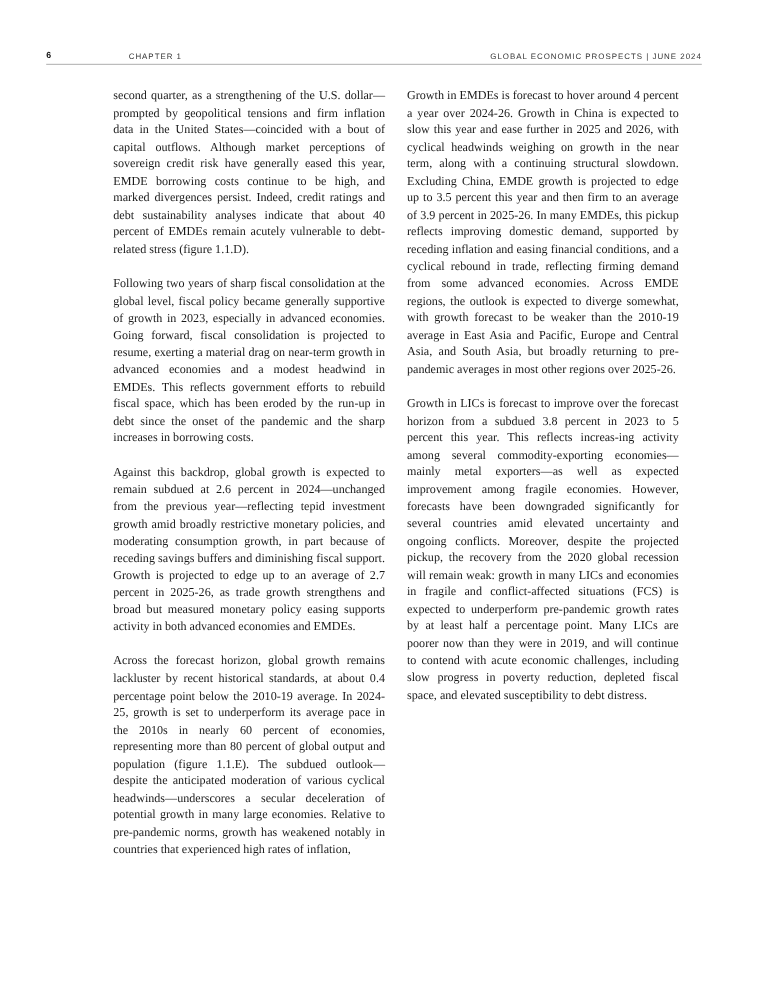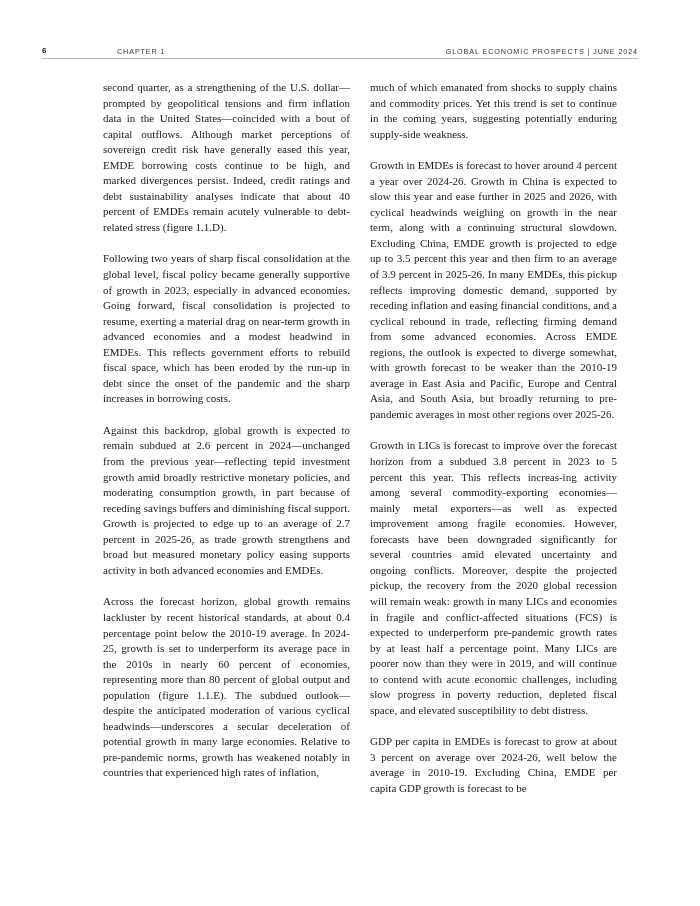--- a/index.html
+++ b/index.html
@@ -33,17 +33,15 @@
 </div>
 
 <div class="col col-left">
   <p>second quarter, as a strengthening of the U.S. dollar—prompted by geopolitical tensions and firm inflation data in the United States—coincided with a bout of capital outflows. Although market perceptions of sovereign credit risk have generally eased this year, EMDE borrowing costs continue to be high, and marked divergences persist. Indeed, credit ratings and debt sustainability analyses indicate that about 40 percent of EMDEs remain acutely vulnerable to debt-related stress (figure 1.1.D).</p>
   <p>Following two years of sharp fiscal consolidation at the global level, fiscal policy became generally supportive of growth in 2023, especially in advanced economies. Going forward, fiscal consolidation is projected to resume, exerting a material drag on near-term growth in advanced economies and a modest headwind in EMDEs. This reflects government efforts to rebuild fiscal space, which has been eroded by the run-up in debt since the onset of the pandemic and the sharp increases in borrowing costs.</p>
   <p>Against this backdrop, global growth is expected to remain subdued at 2.6 percent in 2024—unchanged from the previous year—reflecting tepid investment growth amid broadly restrictive monetary policies, and moderating consumption growth, in part because of receding savings buffers and diminishing fiscal support. Growth is projected to edge up to an average of 2.7 percent in 2025-26, as trade growth strengthens and broad but measured monetary policy easing supports activity in both advanced economies and EMDEs.</p>
   <p>Across the forecast horizon, global growth remains lackluster by recent historical standards, at about 0.4 percentage point below the 2010-19 average. In 2024-25, growth is set to underperform its average pace in the 2010s in nearly 60 percent of economies, representing more than 80 percent of global output and population (figure 1.1.E). The subdued outlook—despite the anticipated moderation of various cyclical headwinds—underscores a secular deceleration of potential growth in many large economies. Relative to pre-pandemic norms, growth has weakened notably in countries that experienced high rates of inflation,</p>
 </div>
 
 <div class="col col-right">
-  <p>much of which emanated from shocks to supply chains and commodity prices. Yet this trend is set to continue in the coming years, suggesting potentially enduring supply-side weakness.</p>
   <p>Growth in EMDEs is forecast to hover around 4 percent a year over 2024-26. Growth in China is expected to slow this year and ease further in 2025 and 2026, with cyclical headwinds weighing on growth in the near term, along with a continuing structural slowdown. Excluding China, EMDE growth is projected to edge up to 3.5 percent this year and then firm to an average of 3.9 percent in 2025-26. In many EMDEs, this pickup reflects improving domestic demand, supported by receding inflation and easing financial conditions, and a cyclical rebound in trade, reflecting firming demand from some advanced economies. Across EMDE regions, the outlook is expected to diverge somewhat, with growth forecast to be weaker than the 2010-19 average in East Asia and Pacific, Europe and Central Asia, and South Asia, but broadly returning to pre-pandemic averages in most other regions over 2025-26.</p>
   <p>Growth in LICs is forecast to improve over the forecast horizon from a subdued 3.8 percent in 2023 to 5 percent this year. This reflects increas-ing activity among several commodity-exporting economies—mainly metal exporters—as well as expected improvement among fragile economies. However, forecasts have been downgraded significantly for several countries amid elevated uncertainty and ongoing conflicts. Moreover, despite the projected pickup, the recovery from the 2020 global recession will remain weak: growth in many LICs and economies in fragile and conflict-affected situations (FCS) is expected to underperform pre-pandemic growth rates by at least half a percentage point. Many LICs are poorer now than they were in 2019, and will continue to contend with acute economic challenges, including slow progress in poverty reduction, depleted fiscal space, and elevated susceptibility to debt distress.</p>
-  <p>GDP per capita in EMDEs is forecast to grow at about 3 percent on average over 2024-26, well below the average in 2010-19. Excluding China, EMDE per capita GDP growth is forecast to be</p>
 </div>
 
 </body></html>

